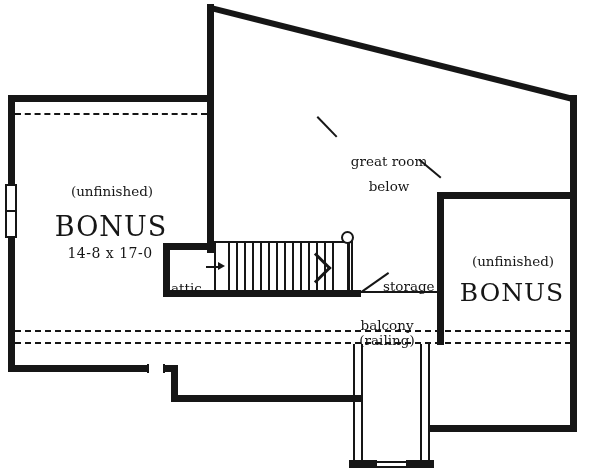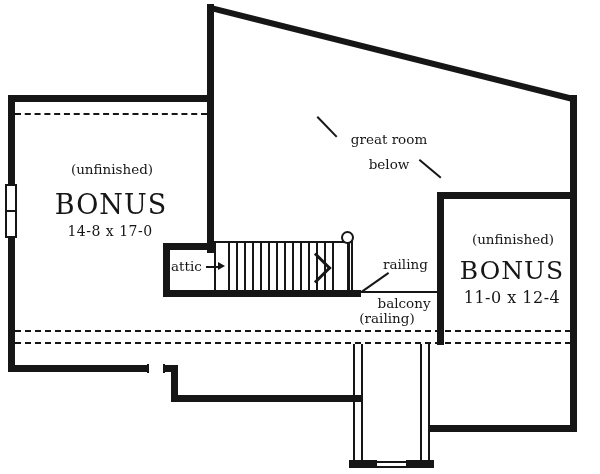--- a/index.html
+++ b/index.html
@@ -1,21 +1,21 @@
 <!DOCTYPE html>
 <html><head>
 <meta charset="utf-8">
 <style>
   html,body{margin:0;padding:0;background:#ffffff;}
   .plan{position:relative;width:600px;height:474px;background:#ffffff;overflow:hidden;
         font-family:"DejaVu Serif", serif;color:#161616;}
   .wall{position:absolute;background:#161616;}
   .thin{position:absolute;background:#161616;}
   .dash{position:absolute;height:0;border-top:2px dashed #161616;}
-  .lbl{position:absolute;white-space:nowrap;color:#161616;font-size:13.5px;line-height:1.1;}
+  .lbl{position:absolute;white-space:nowrap;color:#161616;font-size:13.5px;line-height:1.1;margin-top:22px;}
   .ctr{transform:translateX(-50%);}
   .big{font-size:27px;letter-spacing:1px;}
   .big2{font-size:25px;letter-spacing:1px;}
   .dims{font-size:14px;letter-spacing:0.5px;}
   .dims2{font-size:16px;letter-spacing:0.5px;}
   .rot{transform-origin:0 0;}
 </style>
 </head>
 <body>
 
@@ -67,22 +67,21 @@
 
   <div class="thin" style="left:206px;top:266px;width:13px;height:2px;"></div>
   <div style="position:absolute;left:218px;top:262px;width:0;height:0;border-left:7px solid #161616;border-top:4.5px solid transparent;border-bottom:4.5px solid transparent;"></div>
 
   <div class="lbl ctr" style="left:112px;top:162px;">(unfinished)</div>
   <div class="lbl ctr big" style="left:111px;top:190px;">BONUS</div>
   <div class="lbl ctr dims" style="left:110px;top:224px;">14-8 x 17-0</div>
 
   <div class="lbl ctr" style="left:513px;top:232px;">(unfinished)</div>
   <div class="lbl ctr big2" style="left:512px;top:257px;">BONUS</div>
-  <div class="lbl ctr dims2" style="left:512px;top:289px;">11-0 x 12-4</div>
 
   <div class="lbl ctr" style="left:389px;top:132px;">great room</div>
   <div class="lbl ctr" style="left:389px;top:157px;">below</div>
   <div class="lbl" style="left:171px;top:259px;">attic</div>
-  <div class="lbl" style="left:383px;top:257px;">railing</div>
-  <div class="lbl ctr" style="left:404px;top:296px;">balcony</div>
+  <div class="lbl" style="left:383px;top:257px;">storage</div>
+  <div class="lbl ctr" style="left:387px;top:296px;">balcony</div>
   <div class="lbl ctr" style="left:387px;top:311px;">(railing)</div>
 
 </div>
 
 </body></html>

